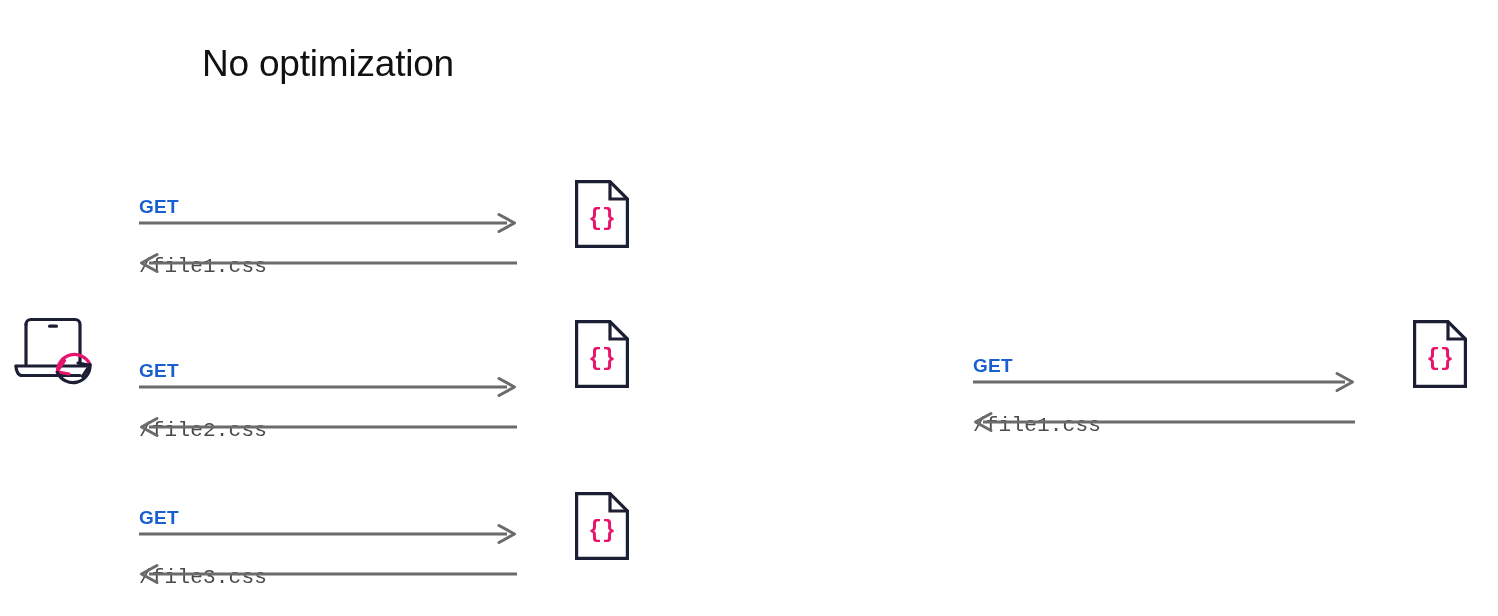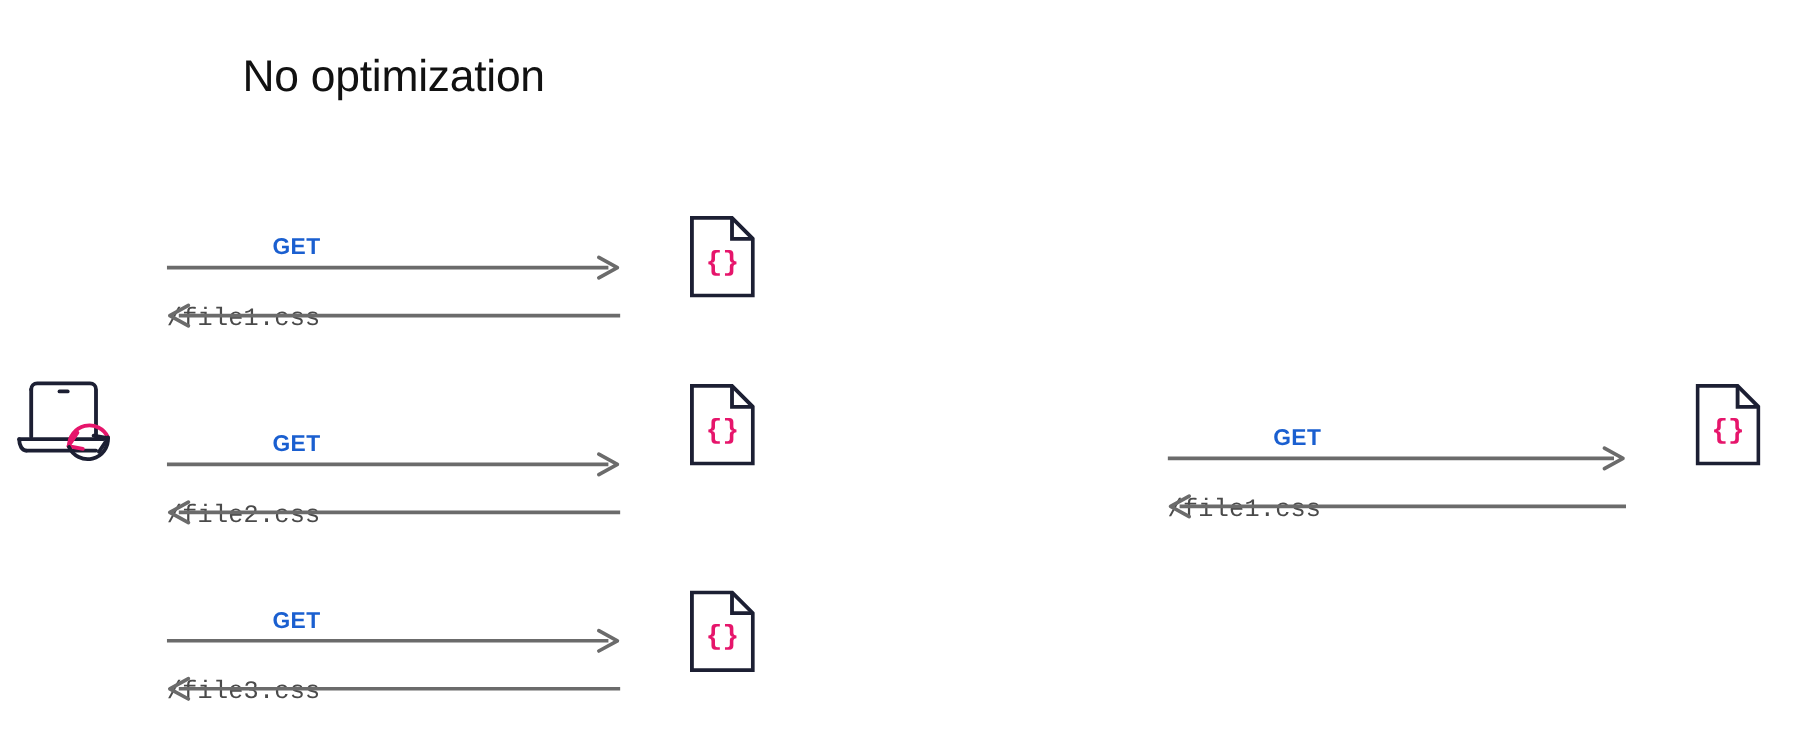--- a/index.html
+++ b/index.html
@@ -52,21 +52,20 @@
     position: absolute;
     width: 92px;
     height: 80px;
   }
   #client-left  { left: 8px;   top: 312px; }
 
   
   .exchange {
     position: absolute;
     height: 130px;
-    text-align: right;
   }
   .exchange .req-label {
     position: absolute;
     left: 0px;
     top: 0px;
     white-space: pre;
   }
   .verb {
     display: block;
     color: #1a5fd0;

